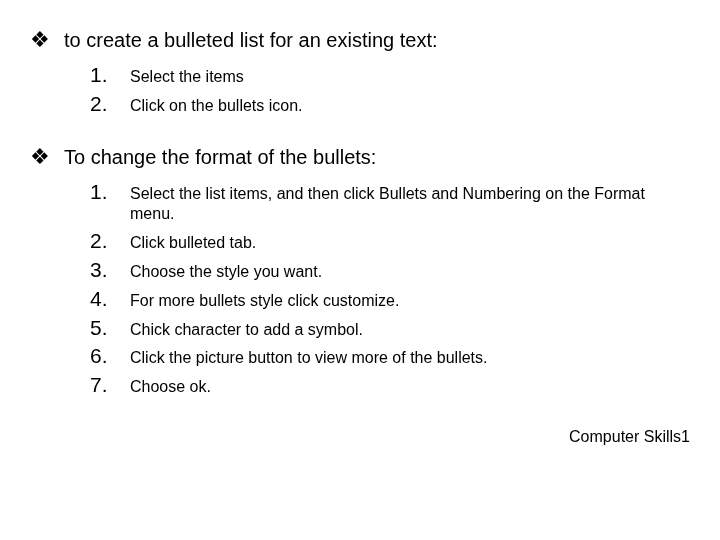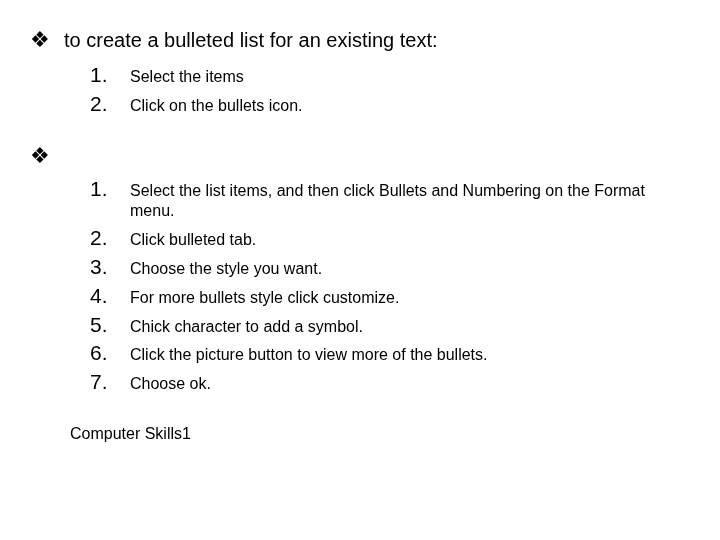--- a/index.html
+++ b/index.html
@@ -6,21 +6,21 @@
   html, body { width: 720px; height: 540px; background: #fff; font-family: Arial, Helvetica, sans-serif; color: #000; }
   .slide { padding: 28px 30px 0 30px; }
   .section { margin-bottom: 28px; }
   .bullet-row { display: flex; align-items: baseline; margin-bottom: 10px; }
   .bullet-icon { width: 34px; flex-shrink: 0; font-size: 22px; line-height: 1; }
   .bullet-text { font-size: 20px; line-height: 1.25; }
   .ol { margin-left: 60px; }
   .ol-row { display: flex; align-items: baseline; margin-bottom: 4px; }
   .ol-num { width: 40px; flex-shrink: 0; font-size: 21px; text-align: left; }
   .ol-text { font-size: 16px; line-height: 1.3; }
-  .footer { text-align: left; font-size: 16px; line-height: 1.35; margin-top: 8px; padding-left: 40px; }
+  .footer { text-align: right; font-size: 16px; line-height: 1.35; margin-top: 8px; padding-left: 40px; }
 </style>
 </head>
 <body>
 
 <div class="slide">
 
   <div class="section">
     <div class="bullet-row">
       <span class="bullet-icon">❖</span>
       <span class="bullet-text">to create a bulleted list for an existing text:</span>
@@ -33,20 +33,21 @@
       <div class="ol-row">
         <span class="ol-num">2.</span>
         <span class="ol-text">Click on the bullets icon.</span>
       </div>
     </div>
   </div>
 
   <div class="section">
     <div class="bullet-row">
       <span class="bullet-icon">❖</span>
+      <span class="bullet-text">To change the format of the bullets:</span>
     </div>
     <div class="ol">
       <div class="ol-row">
         <span class="ol-num">1.</span>
         <span class="ol-text">Select the list items, and then click Bullets and Numbering on the Format menu.</span>
       </div>
       <div class="ol-row">
         <span class="ol-num">2.</span>
         <span class="ol-text">Click bulleted tab.</span>
       </div>

